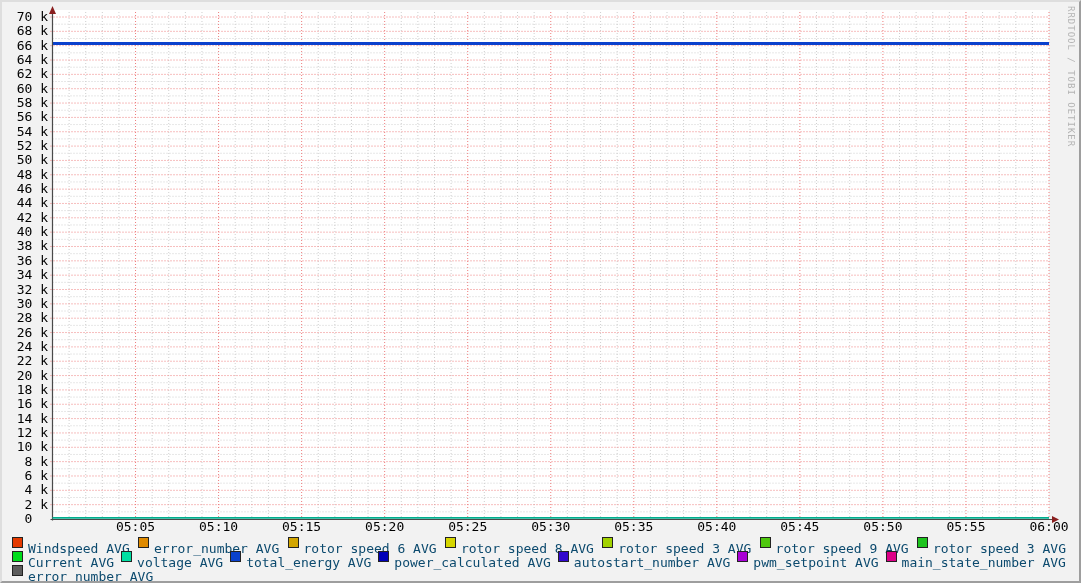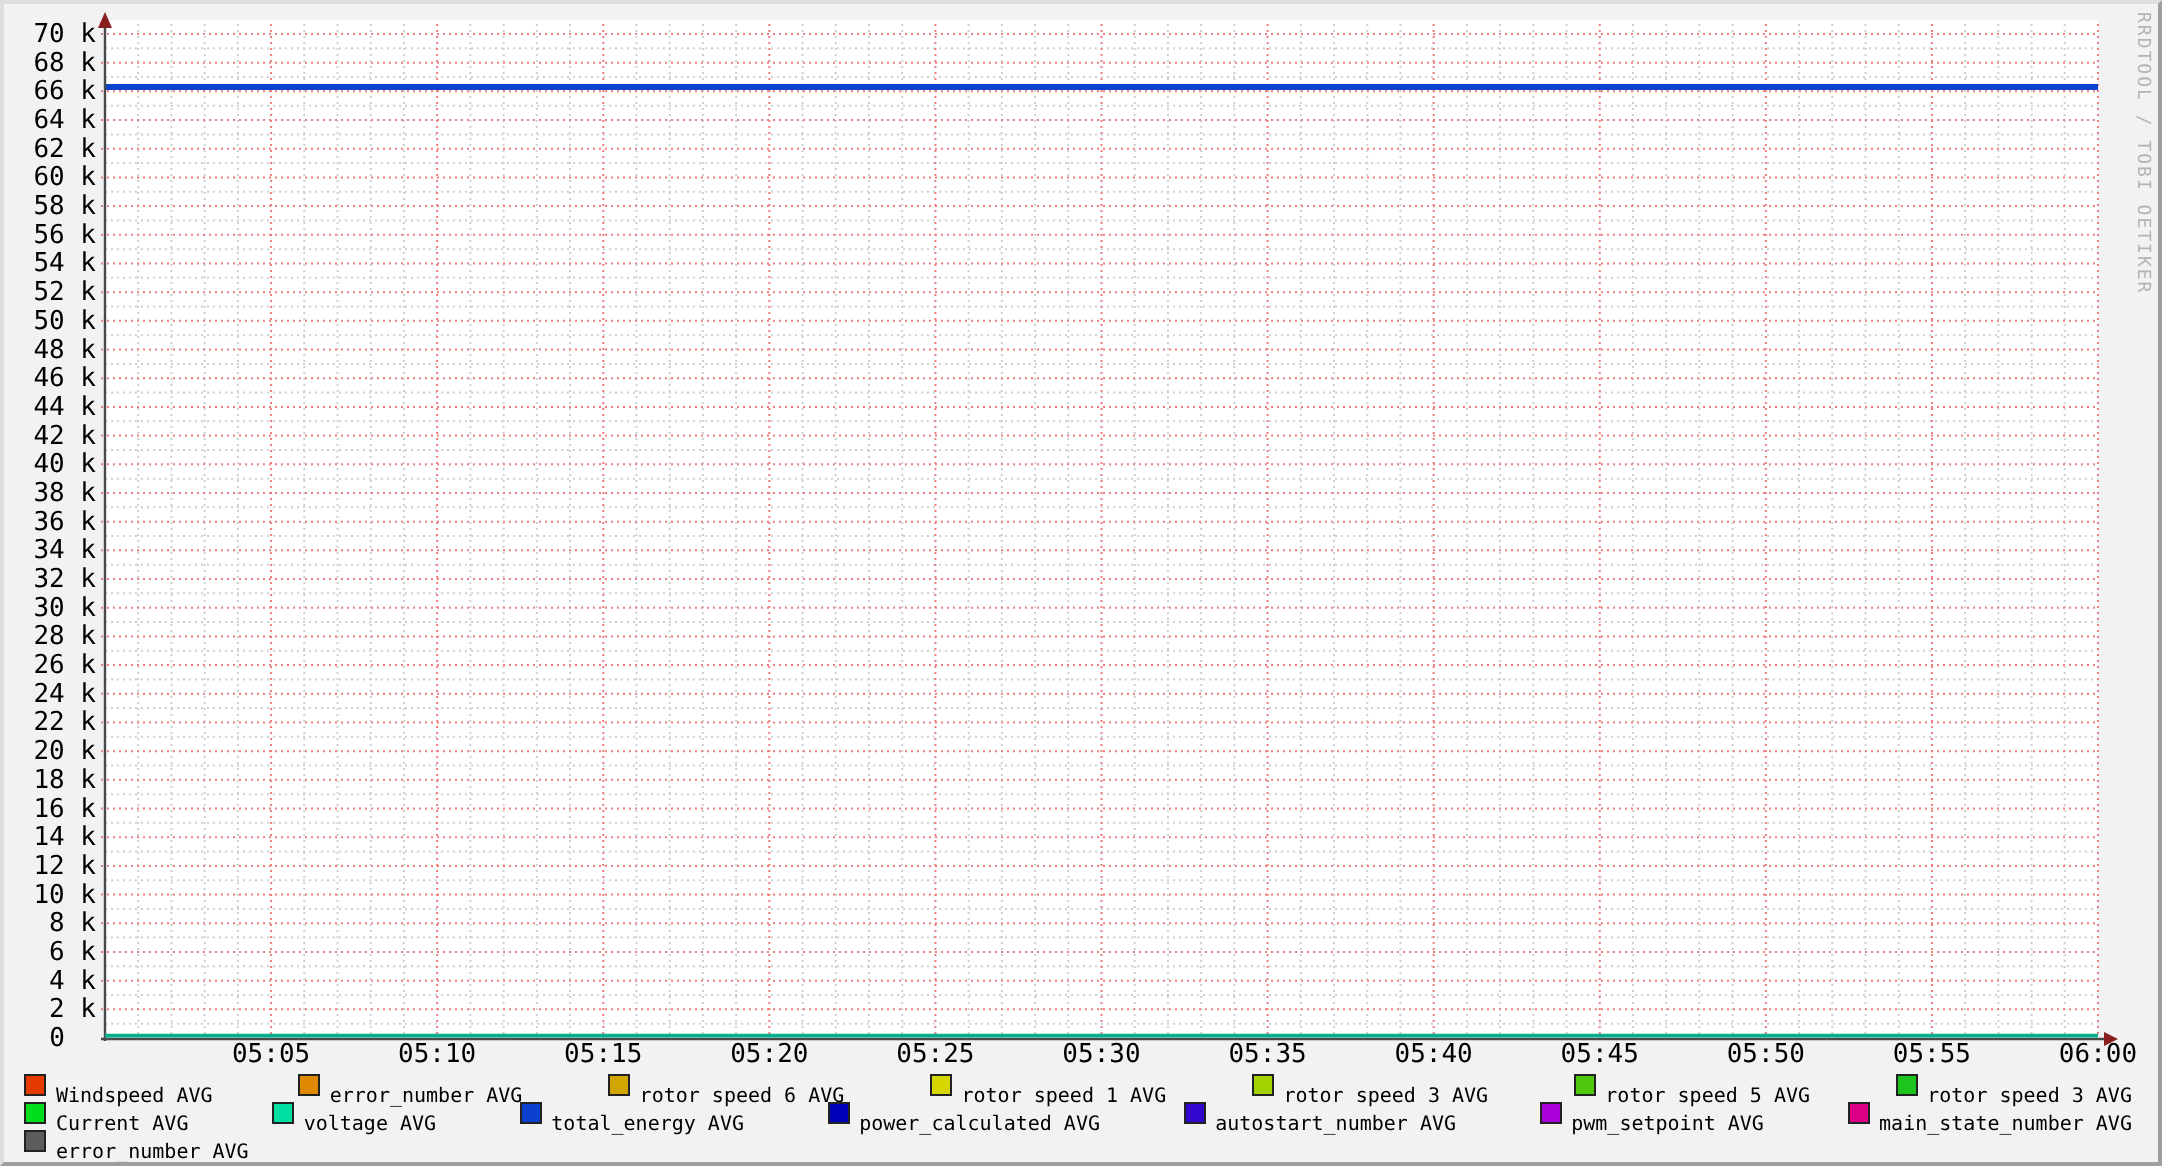--- a/index.html
+++ b/index.html
@@ -37,22 +37,22 @@
   .legend.row-justify{justify-content:space-between;}
   .legend.row-left{justify-content:flex-start;}
   .legend-item{display:flex;align-items:center;height:13px;}
   .legend-swatch{
     width:9px;height:9px;
     border:1px solid #222;
     margin-right:5px;
     flex:0 0 auto;
   }
   .legend-label{
-    font-size:10px;
-    color:#000000;
+    font-size:13px;
+    color:#0c4a6e;
     white-space:pre;
     line-height:13px;
     margin-top:12px;
   }
 </style>
 </head>
 <body>
 
 <div class="rrd-frame">
   <svg class="chart" id="chart-svg" width="1081" height="583">
@@ -252,29 +252,29 @@
         <div class="legend-item">
           <span class="legend-swatch" style="background: rgb(223, 138, 0);"></span>
           <span class="legend-label">error_number AVG</span>
         </div>
         <div class="legend-item">
           <span class="legend-swatch" style="background: rgb(210, 165, 0);"></span>
           <span class="legend-label">rotor speed 6 AVG</span>
         </div>
         <div class="legend-item">
           <span class="legend-swatch" style="background: rgb(214, 214, 0);"></span>
-          <span class="legend-label">rotor speed 1 AVG</span>
+          <span class="legend-label">rotor speed 8 AVG</span>
         </div>
         <div class="legend-item">
           <span class="legend-swatch" style="background: rgb(162, 210, 0);"></span>
           <span class="legend-label">rotor speed 3 AVG</span>
         </div>
         <div class="legend-item">
           <span class="legend-swatch" style="background: rgb(79, 200, 14);"></span>
-          <span class="legend-label">rotor speed 5 AVG</span>
+          <span class="legend-label">rotor speed 9 AVG</span>
         </div>
         <div class="legend-item">
           <span class="legend-swatch" style="background: rgb(30, 196, 30);"></span>
           <span class="legend-label">rotor speed 3 AVG</span>
         </div>
       </div>
       <div class="legend row-justify" style="top: 548px; align-items: flex-end;">
         <div class="legend-item">
           <span class="legend-swatch" style="background: rgb(0, 221, 28);"></span>
           <span class="legend-label">Current AVG</span>

